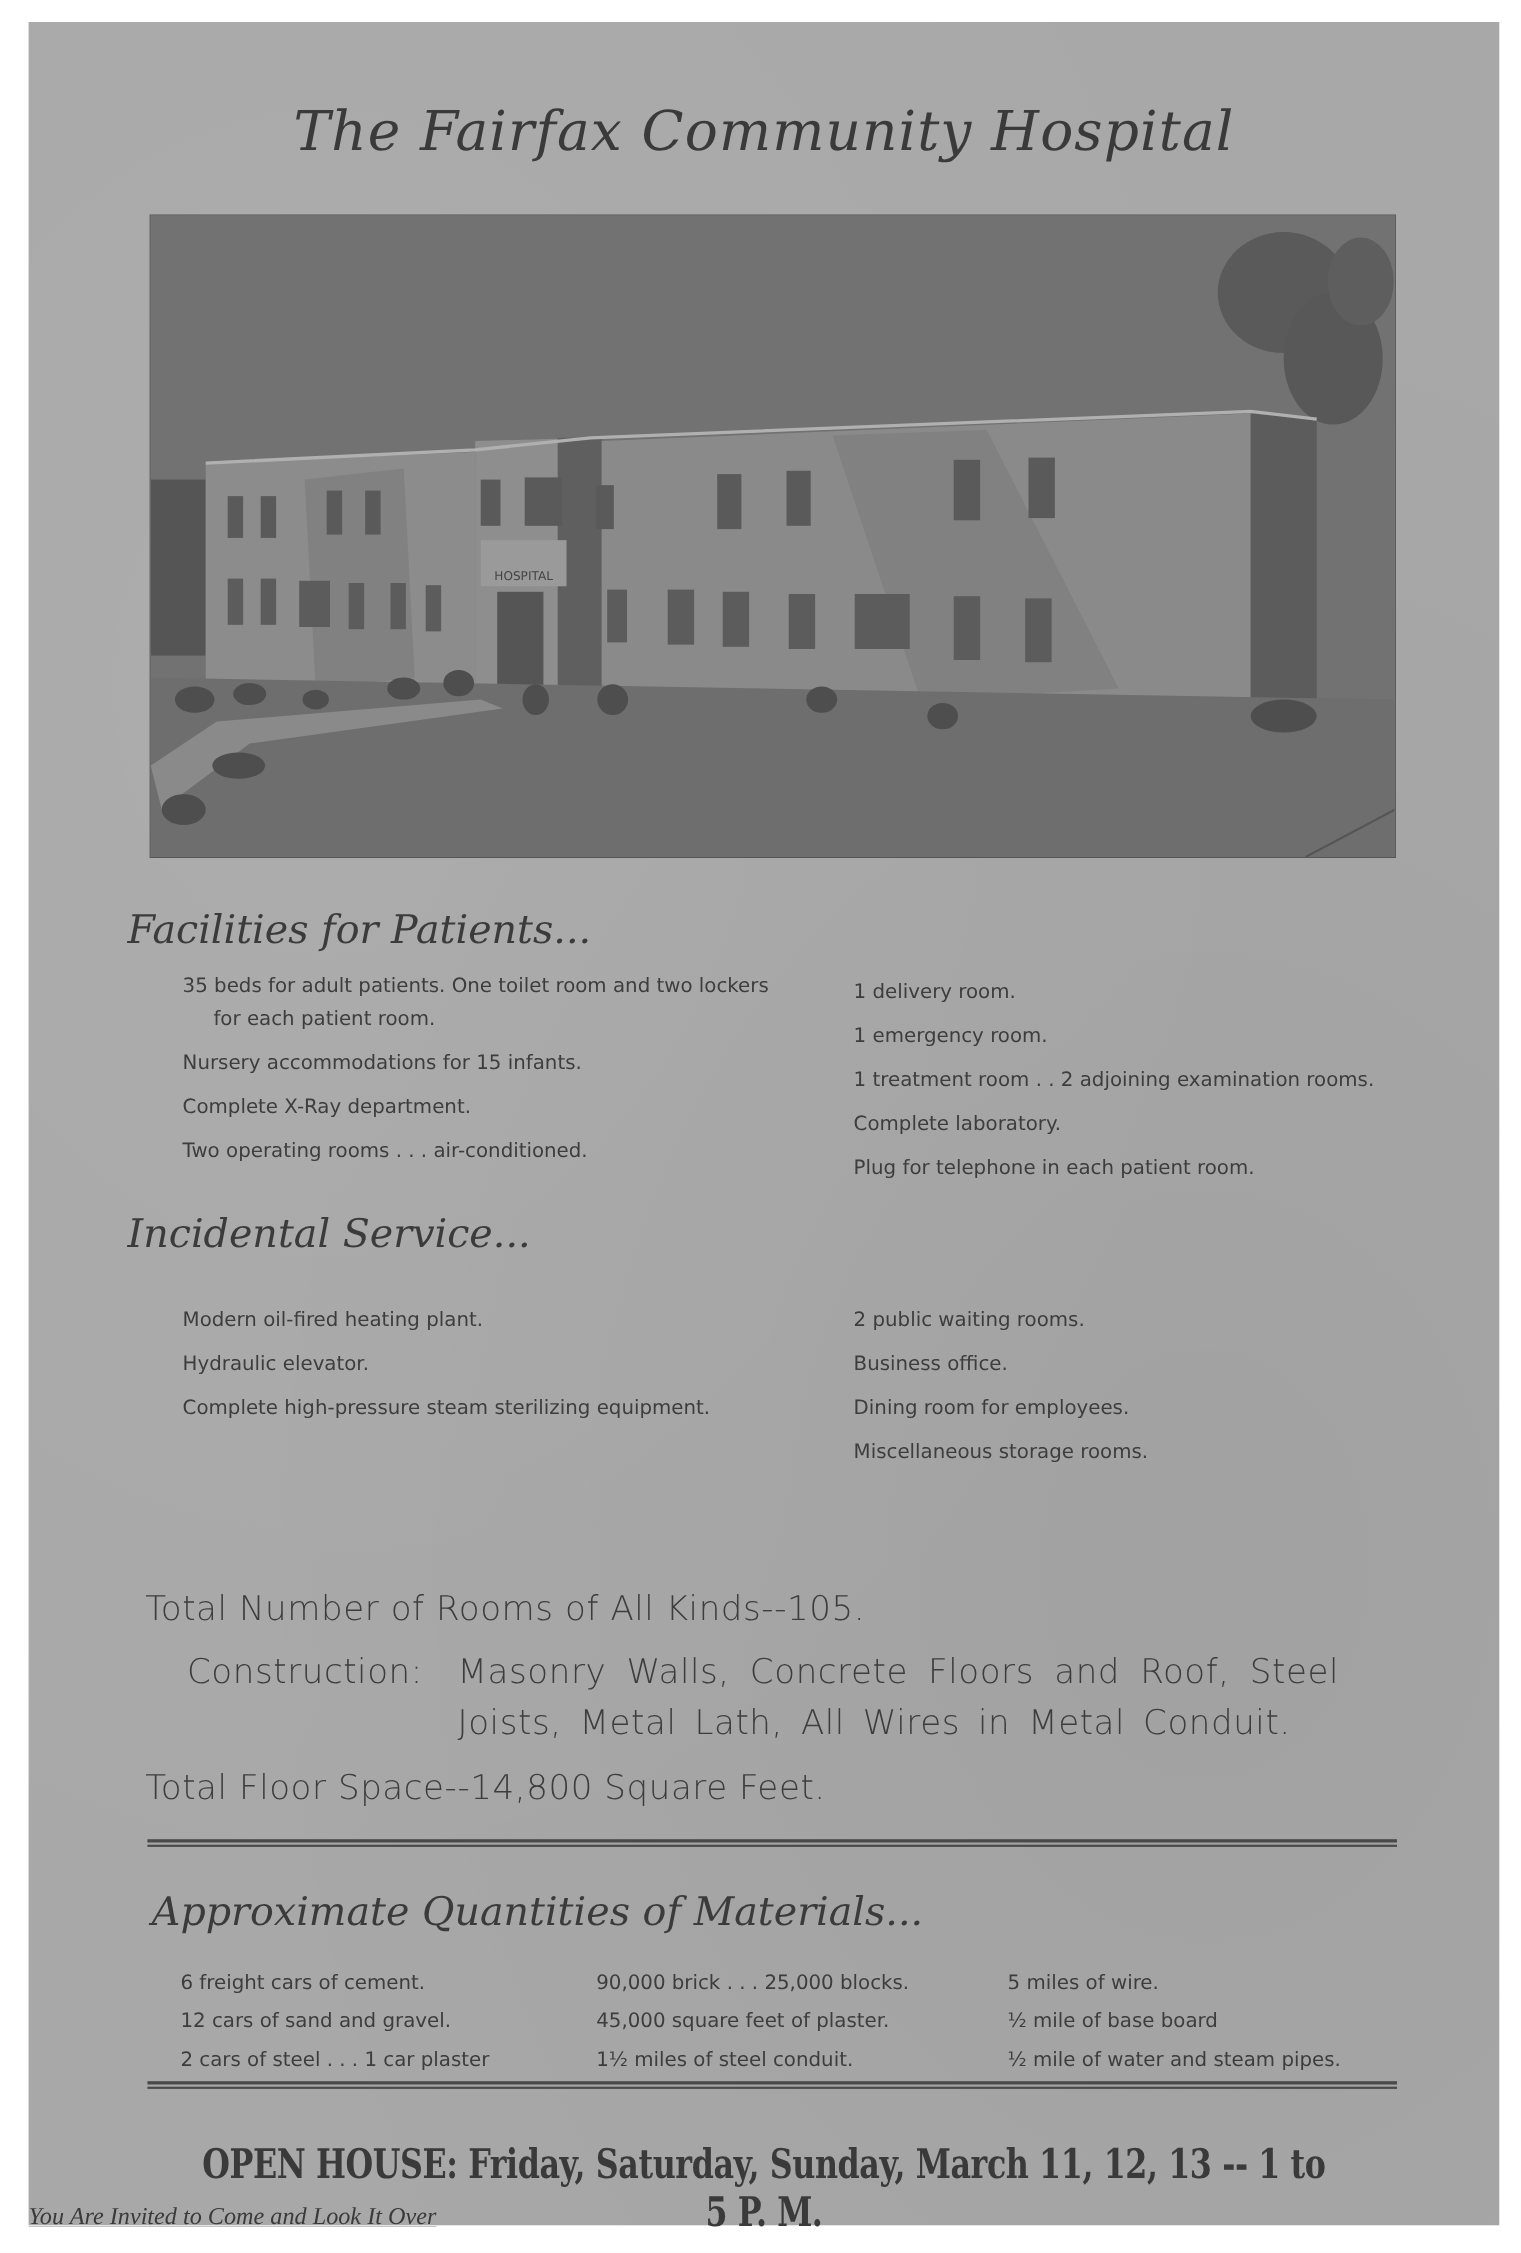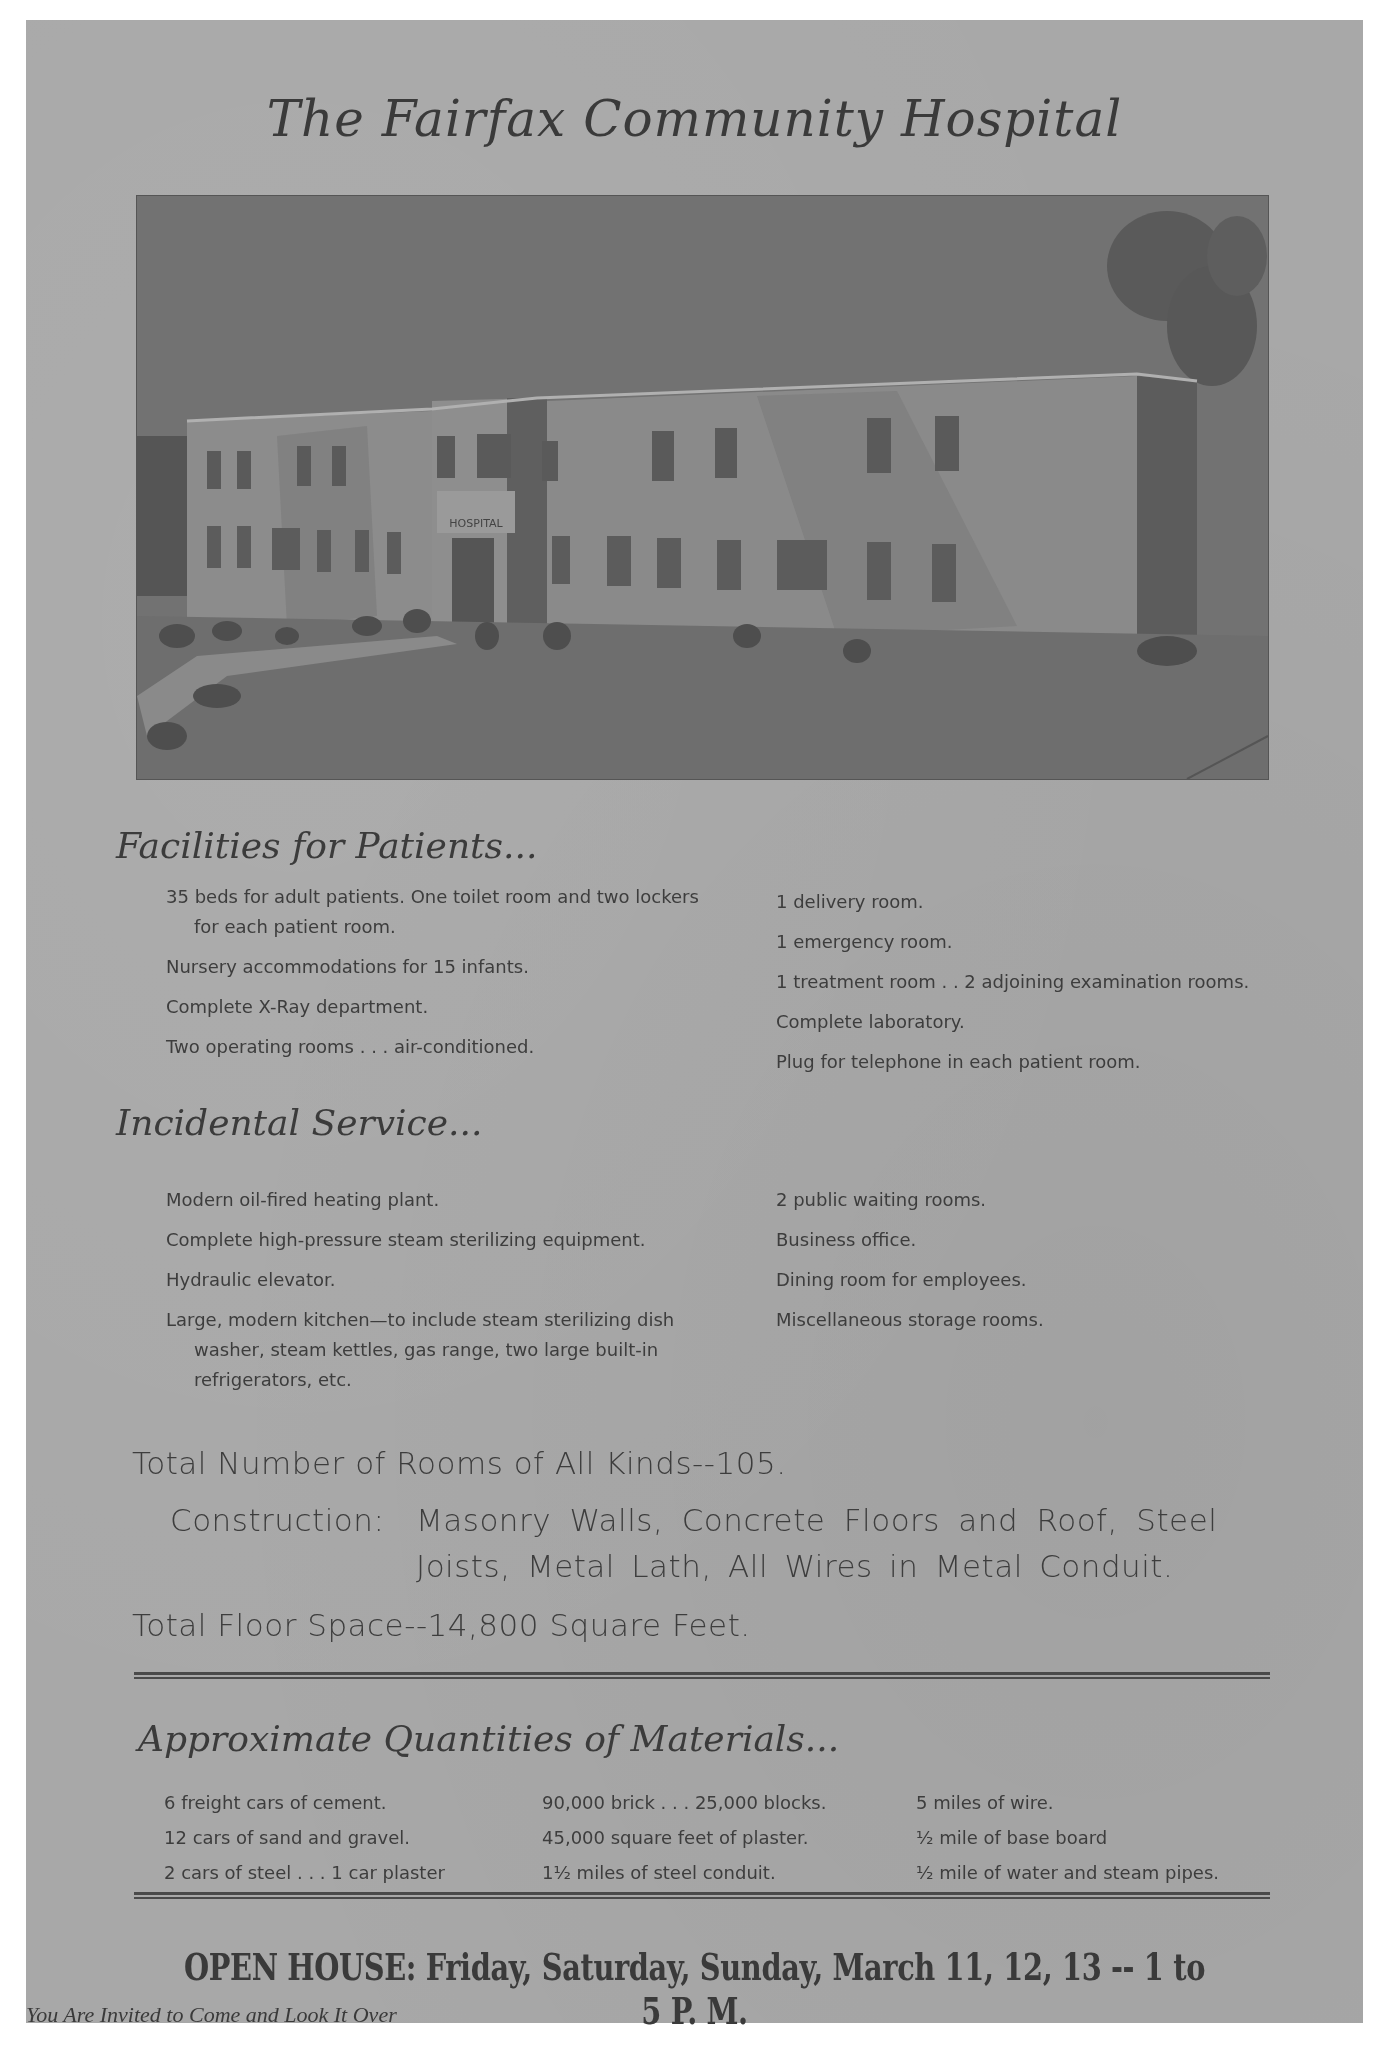--- a/index.html
+++ b/index.html
@@ -148,23 +148,22 @@
     <div class="item">1 emergency room.</div>
     <div class="item">1 treatment room . . 2 adjoining examination rooms.</div>
     <div class="item">Complete laboratory.</div>
     <div class="item">Plug for telephone in each patient room.</div>
   </div>
 
   <div class="section-heading" style="left:90px; top:1082px;">Incidental Service...</div>
 
   <div class="list" style="left:140px; top:1160px; width:560px;">
     <div class="item">Modern oil-fired heating plant.</div>
+    <div class="item">Hydraulic elevator.</div>
     <div class="item">Complete high-pressure steam sterilizing equipment.</div>
-    <div class="item">Hydraulic elevator.</div>
-    <div class="item wrap">Large, modern kitchen—to include steam sterilizing dish washer, steam kettles, gas range, two large built-in refrigerators, etc.</div>
   </div>
 
   <div class="list" style="left:750px; top:1160px; width:560px;">
     <div class="item">2 public waiting rooms.</div>
     <div class="item">Business office.</div>
     <div class="item">Dining room for employees.</div>
     <div class="item">Miscellaneous storage rooms.</div>
   </div>
 
   <div class="big" style="left:106px; top:1425px;">Total Number of Rooms of All Kinds--105.</div>

